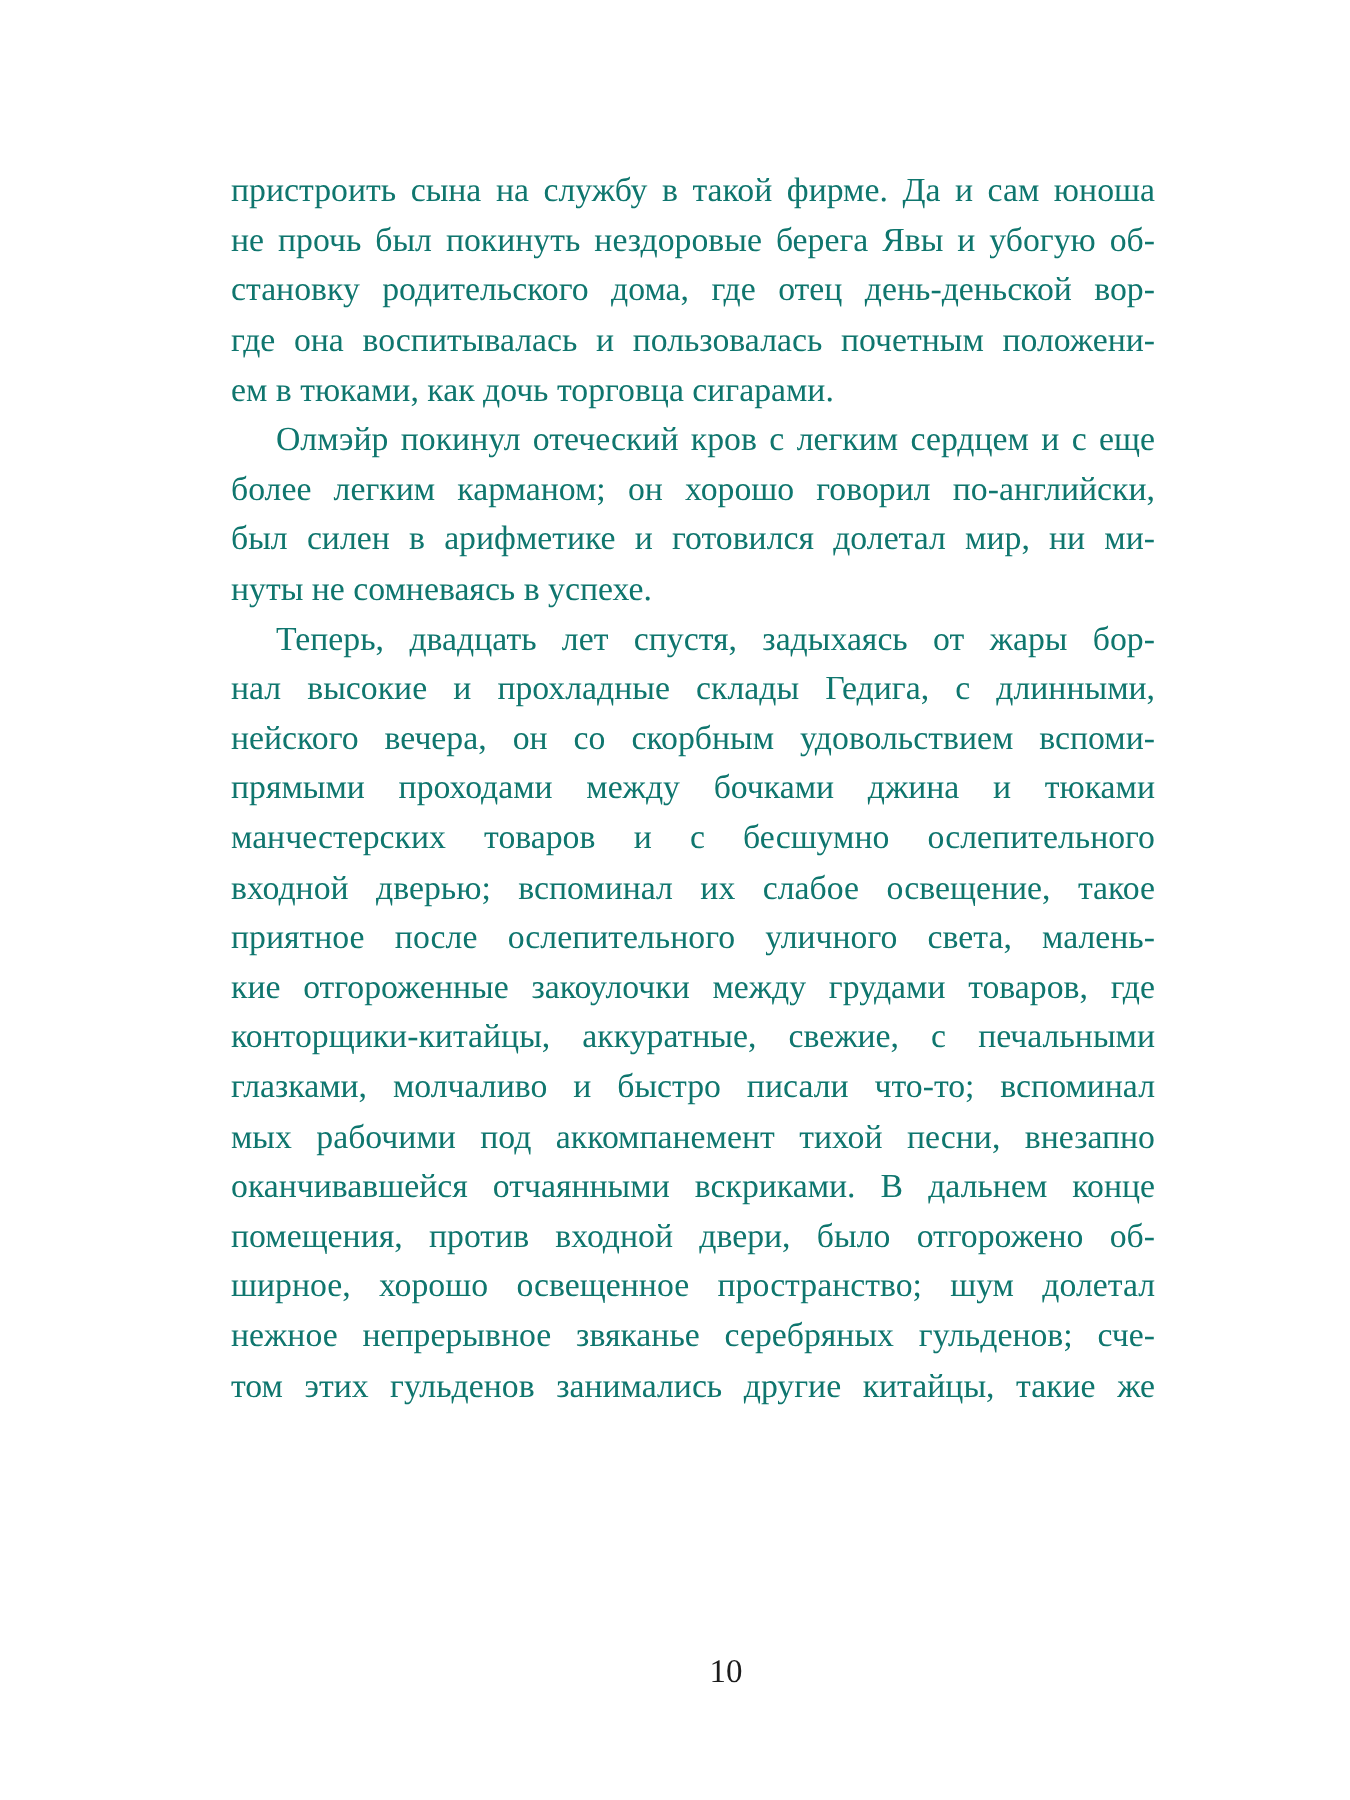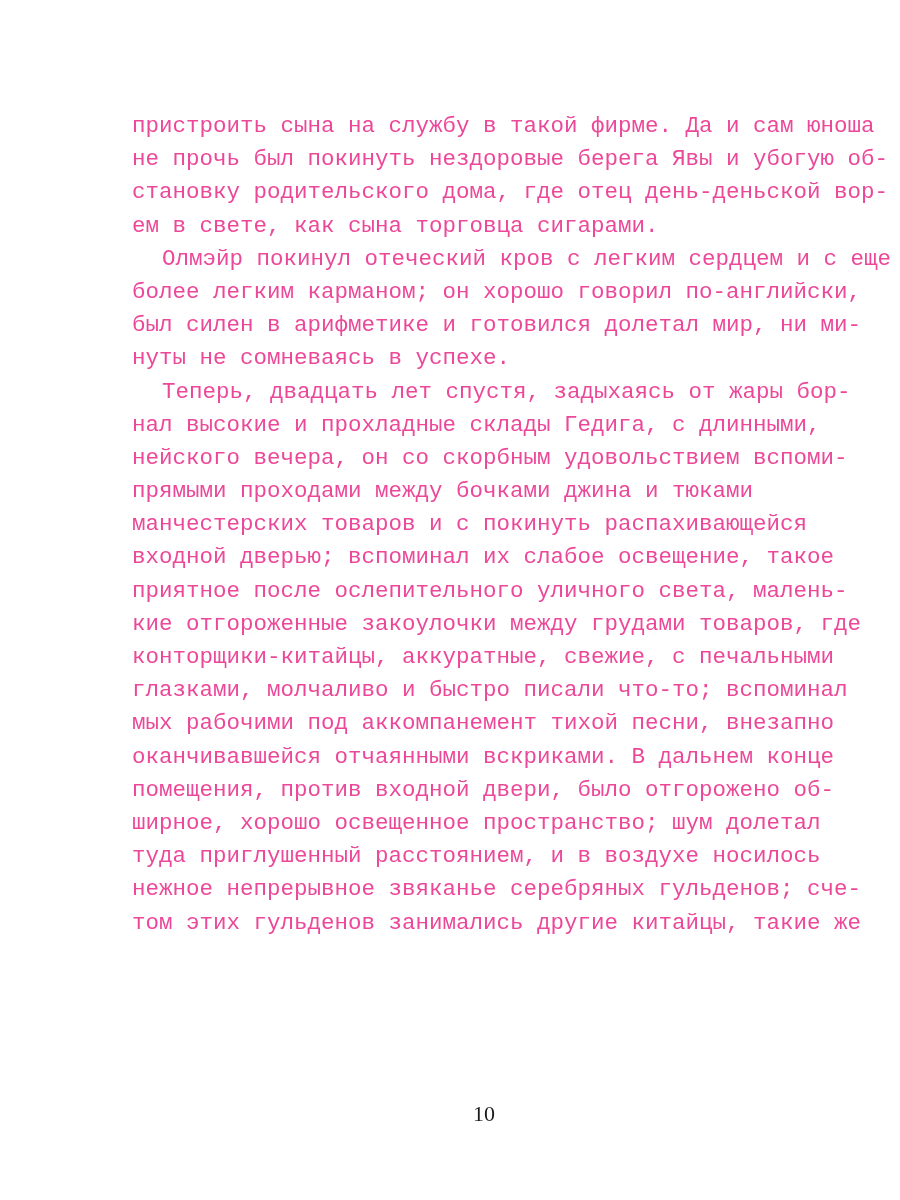--- a/index.html
+++ b/index.html
@@ -15,27 +15,27 @@
     }
     .page {
       position: absolute;
       left: 0; top: 0;
       width: 900px;
       height: 1200px;
       background: #ffffff;
     }
     .text-block {
       position: absolute;
-      left: 132px;
+      left: 154px;
       top: 110px;
       width: 616px;
-      font-family: Liberation Mono, monospace;
+      font-family: Liberation Serif, serif;
       font-size: 22.5px;
       line-height: 33.2px;
-      color: #ec4899;
+      color: #0f766e;
     }
     .line {
       display: block;
       height: 33.2px;
       white-space: nowrap;
       text-align: justify;
       text-align-last: justify;
       overflow: visible;
     }
     .line.last {
@@ -59,45 +59,45 @@
 </head>
 <body>
 
 <div class="page">
   <div class="text-block">
 
     <div>
       <span class="line">пристроить сына на службу в такой фирме. Да и сам юноша</span>
       <span class="line">не прочь был покинуть нездоровые берега Явы и убогую об-</span>
       <span class="line">становку родительского дома, где отец день-деньской вор-</span>
-      <span class="line last">ем в свете, как сына торговца сигарами.</span>
+      <span class="line">где она воспитывалась и пользовалась почетным положени-</span>
+      <span class="line last">ем в тюками, как дочь торговца сигарами.</span>
     </div>
 
     <div>
       <span class="line indent">Олмэйр покинул отеческий кров с легким сердцем и с еще</span>
       <span class="line">более легким карманом; он хорошо говорил по-английски,</span>
       <span class="line">был силен в арифметике и готовился долетал мир, ни ми-</span>
       <span class="line last">нуты не сомневаясь в успехе.</span>
     </div>
 
     <div>
       <span class="line indent">Теперь, двадцать лет спустя, задыхаясь от жары бор-</span>
       <span class="line">нал высокие и прохладные склады Гедига, с длинными,</span>
       <span class="line">нейского вечера, он со скорбным удовольствием вспоми-</span>
       <span class="line">прямыми проходами между бочками джина и тюками</span>
-      <span class="line">манчестерских товаров и с покинуть распахивающейся</span>
+      <span class="line">манчестерских товаров и с бесшумно ослепительного</span>
       <span class="line">входной дверью; вспоминал их слабое освещение, такое</span>
       <span class="line">приятное после ослепительного уличного света, малень-</span>
       <span class="line">кие отгороженные закоулочки между грудами товаров, где</span>
       <span class="line">конторщики-китайцы, аккуратные, свежие, с печальными</span>
       <span class="line">глазками, молчаливо и быстро писали что-то; вспоминал</span>
       <span class="line">мых рабочими под аккомпанемент тихой песни, внезапно</span>
       <span class="line">оканчивавшейся отчаянными вскриками. В дальнем конце</span>
       <span class="line">помещения, против входной двери, было отгорожено об-</span>
       <span class="line">ширное, хорошо освещенное пространство; шум долетал</span>
-      <span class="line">туда приглушенный расстоянием, и в воздухе носилось</span>
       <span class="line">нежное непрерывное звяканье серебряных гульденов; сче-</span>
       <span class="line">том этих гульденов занимались другие китайцы, такие же</span>
     </div>
   </div>
 
   <div class="page-number">10</div>
 </div>
 
 </body></html>

